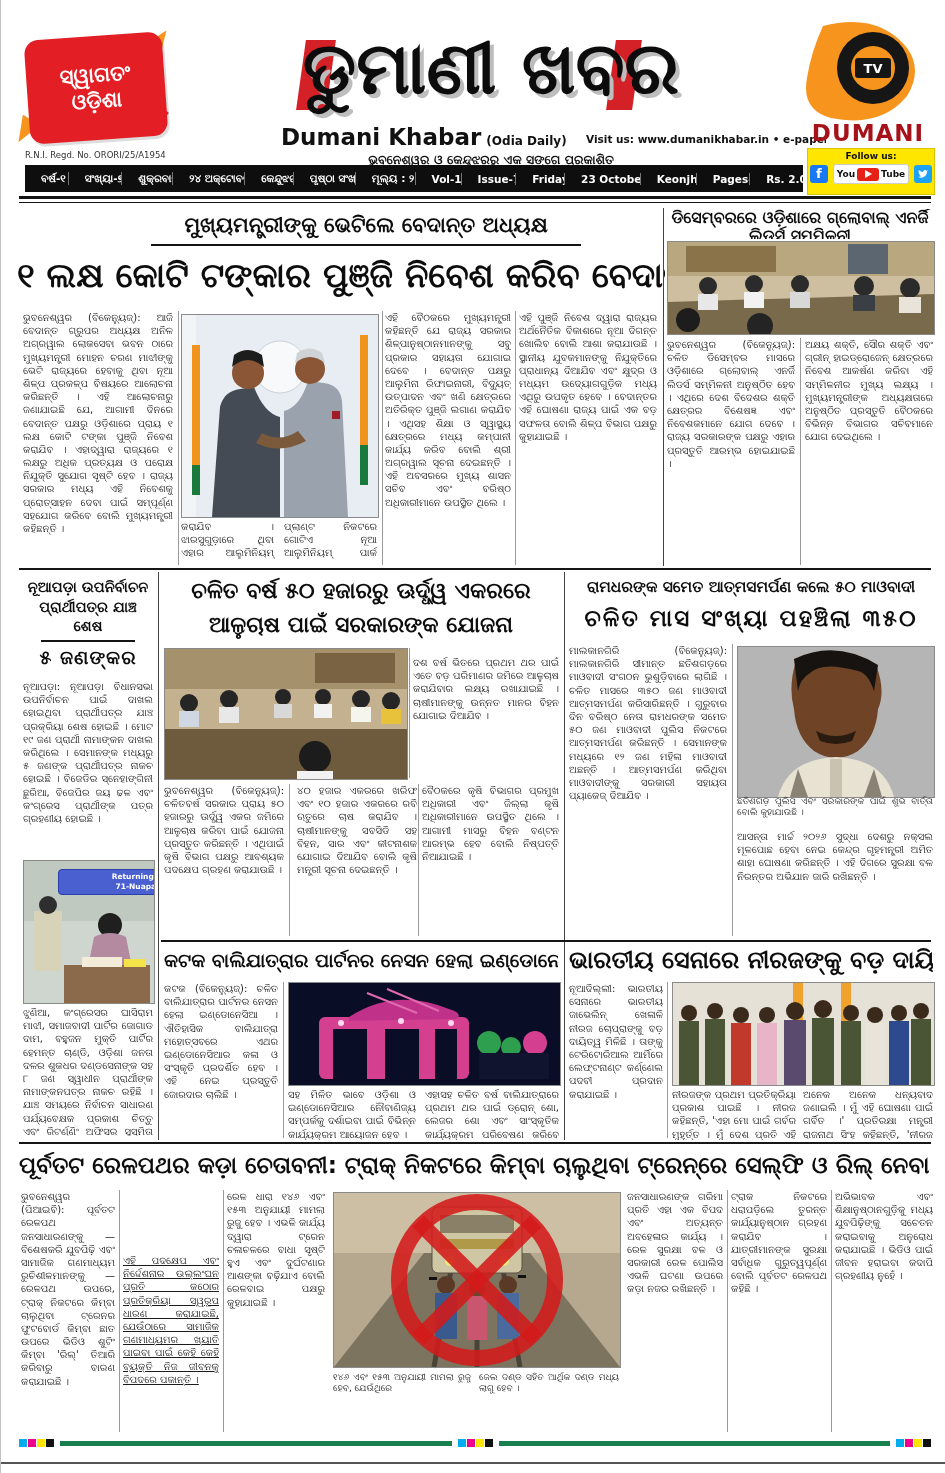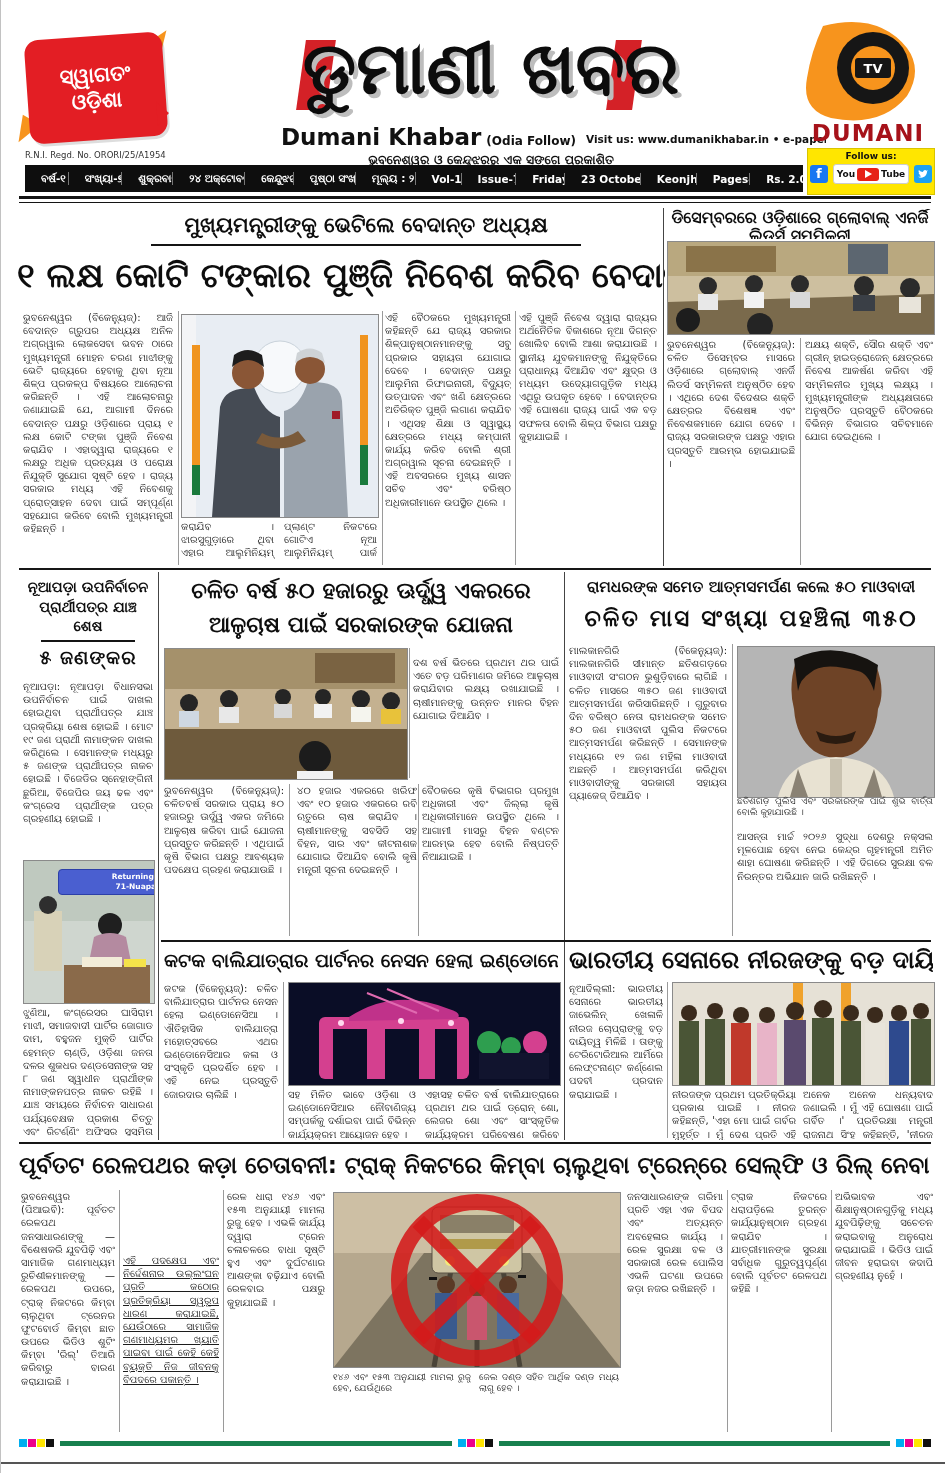--- a/index.html
+++ b/index.html
@@ -41,21 +41,21 @@
     <span style="font-size:21px;">ଓଡ଼ିଶା</span>
   </div>
   <div class="abs" style="left:24px;top:150px;width:190px;font-size:8.5px;color:#333;">R.N.I. Regd. No. ORORI/25/A1954</div>
 
   <div class="abs" style="left:300px;top:40px;width:30px;height:70px;background:#d42127;transform:skewX(-8deg);"></div>
   <div class="abs" style="left:610px;top:40px;width:26px;height:70px;background:#d42127;transform:skewX(-8deg);"></div>
   <div class="abs" style="left:190px;top:12px;width:600px;height:112px;font-size:72px;font-weight:800;color:#0c0c0c;text-align:center;line-height:112px;text-shadow:4px 4px 0 #bdbdbd;white-space:nowrap;overflow:hidden;">ଡୁମାଣୀ ଖବର</div>
 
   <div class="abs" style="left:280px;top:124px;width:330px;white-space:nowrap;overflow:hidden;">
     <span style="font-size:23px;font-weight:800;color:#111;">Dumani Khabar</span>
-    <span style="font-size:12px;font-weight:bold;color:#111;">(Odia Follow)</span>
+    <span style="font-size:12px;font-weight:bold;color:#111;">(Odia Daily)</span>
   </div>
   <div class="abs" style="left:585px;top:133px;width:240px;font-size:10.5px;font-weight:bold;color:#111;overflow:hidden;white-space:nowrap;">Visit us: www.dumanikhabar.in • e-paper.dumanikhabar.in</div>
   <div class="abs" style="left:290px;top:152px;width:400px;text-align:center;font-size:12.5px;font-weight:bold;color:#111;">ଭୁବନେଶ୍ୱର ଓ କେନ୍ଦୁଝରରୁ ଏକ ସଙ୍ଗେ ପ୍ରକାଶିତ</div>
 
   <div class="abs" style="left:802px;top:18px;width:130px;height:104px;">
     <svg viewBox="0 0 130 104">
       <path d="M20 8 q55 -14 84 22 q16 22 0 48 q-26 32 -76 22 q-30 -8 -24 -40 q4 -26 16 -52z" fill="#f7941d"></path>
       <circle cx="70" cy="50" r="36" fill="#161616"></circle>
       <circle cx="70" cy="50" r="22" fill="#f7941d"></circle>
       <rect x="52" y="40" width="36" height="20" rx="3" fill="#161616"></rect>

